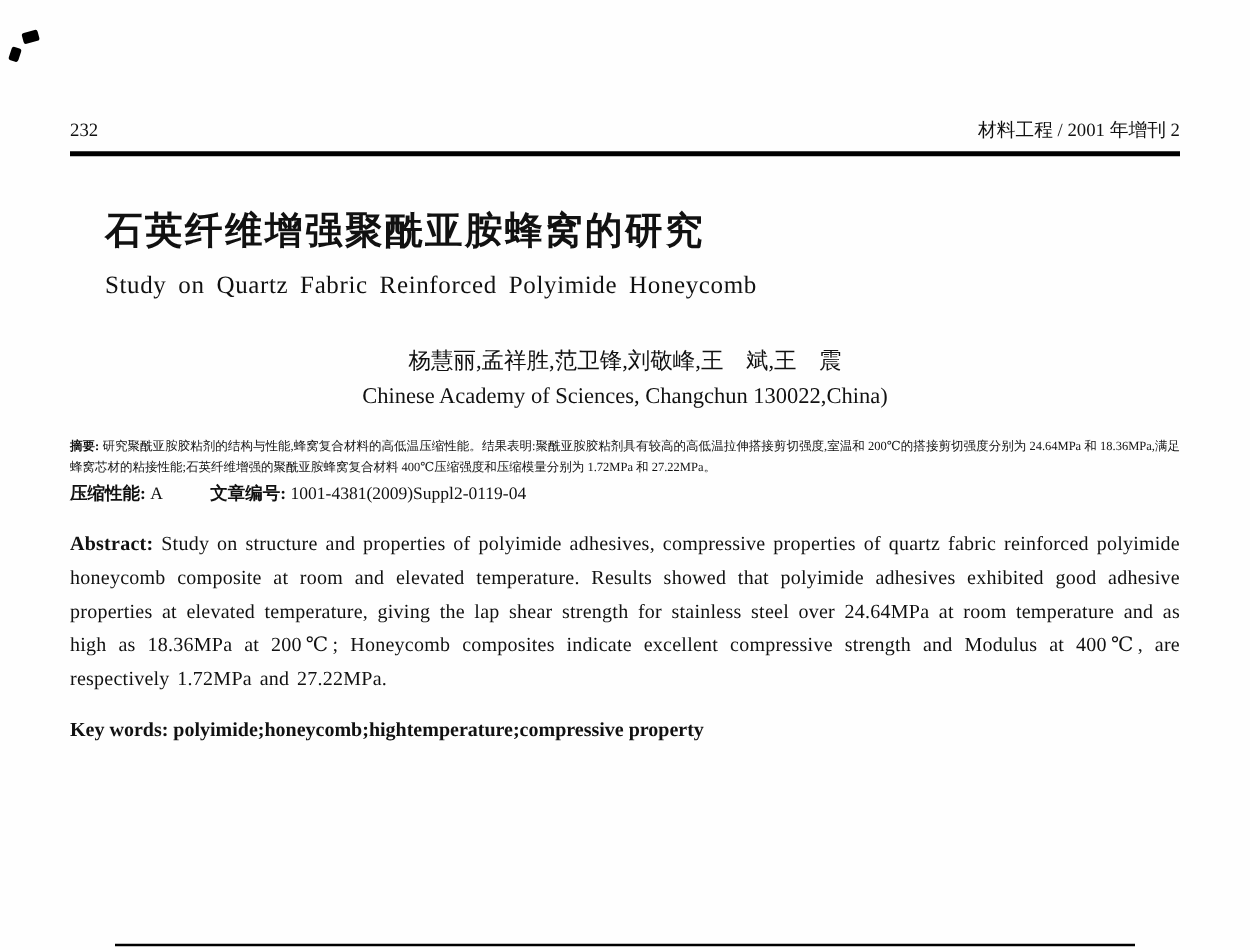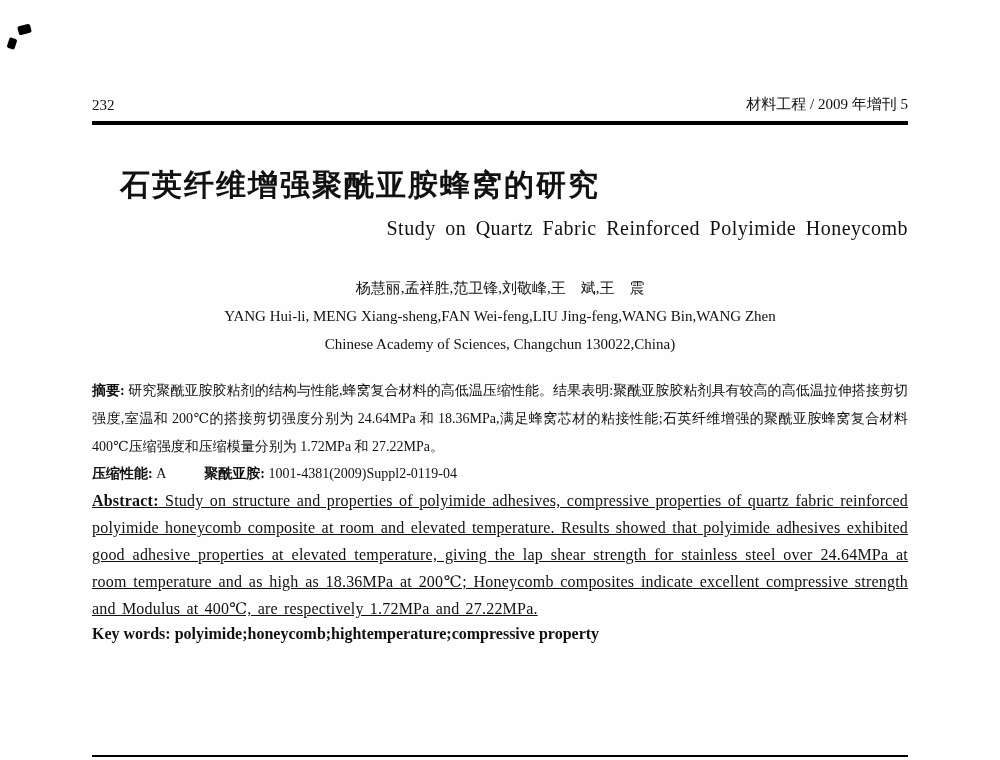--- a/index.html
+++ b/index.html
@@ -6,21 +6,21 @@
   html,body { width:1000px; height:760px; }
   body {
     background:#ffffff;
     font-family:"Liberation Serif","DejaVu Serif",serif;
     color:#111111;
   }
   .page {
     position:relative;
     width:1000px; height:760px;
     background:#fefefe;
-    padding:0 92px;
+    padding:0 56px;
     overflow:hidden;
   }
   .scan-mark { position:absolute; background:#000; }
   .mark1 { left:18px; top:25px; width:13px; height:9px; border-radius:2px; transform:rotate(-15deg); }
   .mark2 { left:8px; top:38px; width:8px; height:11px; border-radius:2px; transform:rotate(18deg); }
 
   .running-head {
     display:flex; justify-content:space-between; align-items:flex-end;
     padding-top:95px;
     font-size:15px;
@@ -31,89 +31,87 @@
     margin:42px 0 0 28px;
     font-size:30px; font-weight:bold;
     letter-spacing:2px;
     line-height:1.2;
   }
   .title-en {
     margin:13px 0 0 28px;
     font-size:20px; font-weight:normal;
     letter-spacing:0.5px; word-spacing:4px;
     line-height:1.2;
-    text-align:right;
   }
 
   .authors {
     text-align:center;
     margin-top:34px;
-    font-size:15px;
+    font-size:18px;
     line-height:28px;
   }
 
   .abs-zh {
     margin-top:19px;
-    font-size:14px; line-height:28px;
+    font-size:10px; line-height:17px;
     text-align:justify;
   }
   .kw-zh {
     font-size:14px; line-height:26px;
     font-weight:bold;
   }
   .meta-line {
     font-size:14px; line-height:26px;
   }
   .meta-line b { font-weight:bold; }
   .meta-gap { margin-left:38px; }
 
   .abs-en {
-    margin-top:0;
+    margin-top:13px;
     font-size:16px; line-height:27px;
     text-align:justify;
-    letter-spacing:0.2px; word-spacing:2px;text-decoration:underline;
+    letter-spacing:0.2px; word-spacing:2px;
   }
   .kw-en {
-    margin-top:0;
+    margin-top:16px;
     font-size:16px; line-height:24px;
     font-weight:bold;
   }
 
   .bottom-rule {
     position:absolute;
     left:92px; right:92px; bottom:3px;
     height:2px; background:#000;
   }
 </style>
 </head>
 <body>
 
 <div class="page">
 
   <div class="scan-mark mark1"></div>
   <div class="scan-mark mark2"></div>
 
   <header class="running-head">
     <span>232</span>
-    <span>材料工程 / 2009 年增刊 5</span>
+    <span>材料工程 / 2001 年增刊 2</span>
   </header>
   <div class="head-rule"></div>
 
   <h1 class="title-zh">石英纤维增强聚酰亚胺蜂窝的研究</h1>
   <h2 class="title-en">Study on Quartz Fabric Reinforced Polyimide Honeycomb</h2>
 
   <div class="authors">
     <div>杨慧丽,孟祥胜,范卫锋,刘敬峰,王　斌,王　震</div>
-    <div>YANG Hui-li, MENG Xiang-sheng,FAN Wei-feng,LIU Jing-feng,WANG Bin,WANG Zhen</div>
     <div>Chinese Academy of Sciences, Changchun 130022,China)</div>
   </div>
 
   <p class="abs-zh"><b>摘要:</b><span> 研究聚酰亚胺胶粘剂的结构与性能,蜂窝复合材料的高低温压缩性能。结果表明:聚酰亚胺胶粘剂具有较高的高低温拉伸搭接剪切强度,室温和 200℃的搭接剪切强度分别为 24.64MPa 和 18.36MPa,满足蜂窝芯材的粘接性能;石英纤维增强的聚酰亚胺蜂窝复合材料 400℃压缩强度和压缩模量分别为 1.72MPa 和 27.22MPa。</span></p>
 
 
-  <p class="meta-line"><b>压缩性能:</b><span> A</span><b class="meta-gap">聚酰亚胺:</b><span> 1001-4381(2009)Suppl2-0119-04</span></p>
+  <p class="meta-line"><b>压缩性能:</b><span> A</span><b class="meta-gap">文章编号:</b><span> 1001-4381(2009)Suppl2-0119-04</span></p>
 
   <p class="abs-en"><b>Abstract:</b><span> Study on structure and properties of polyimide adhesives, compressive properties of quartz fabric reinforced polyimide honeycomb composite at room and elevated temperature. Results showed that polyimide adhesives exhibited good adhesive properties at elevated temperature, giving the lap shear strength for stainless steel over 24.64MPa at room temperature and as high as 18.36MPa at 200℃; Honeycomb composites indicate excellent compressive strength and Modulus at 400℃, are respectively 1.72MPa and 27.22MPa.</span></p>
 
   <p class="kw-en"><b>Key words:</b><span> polyimide;honeycomb;hightemperature;compressive property</span></p>
 
   <div class="bottom-rule"></div>
 </div>
 
 </body></html>

